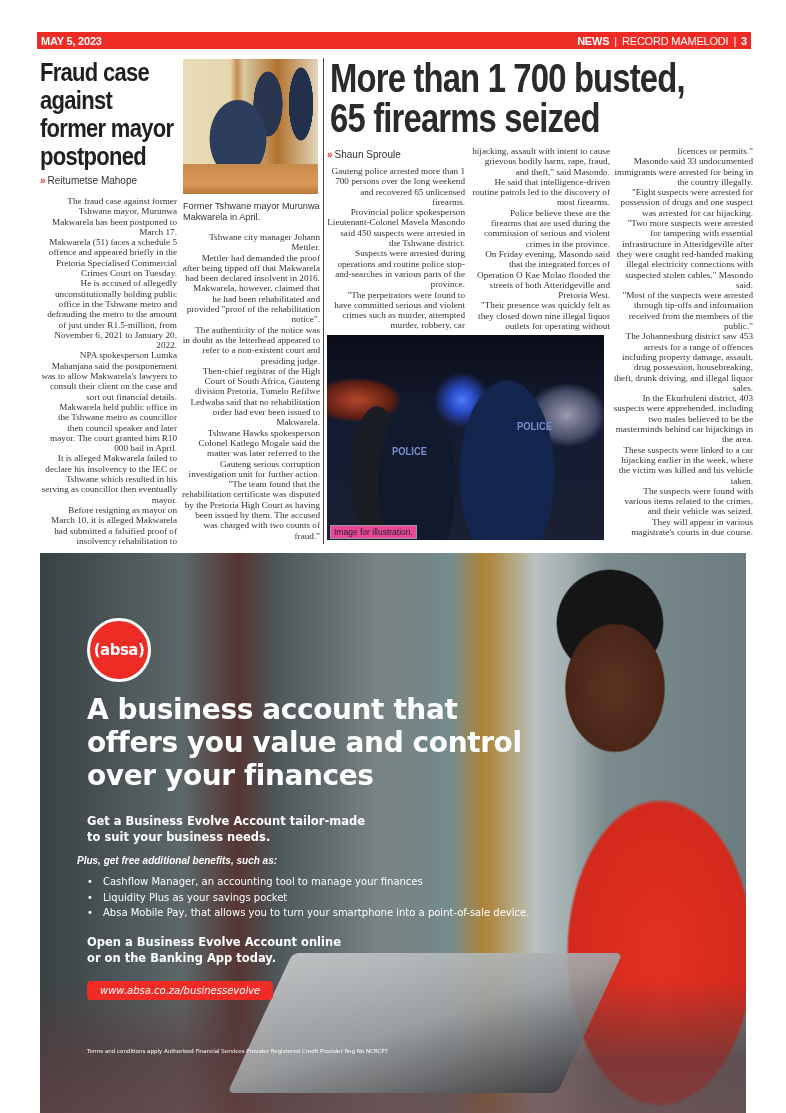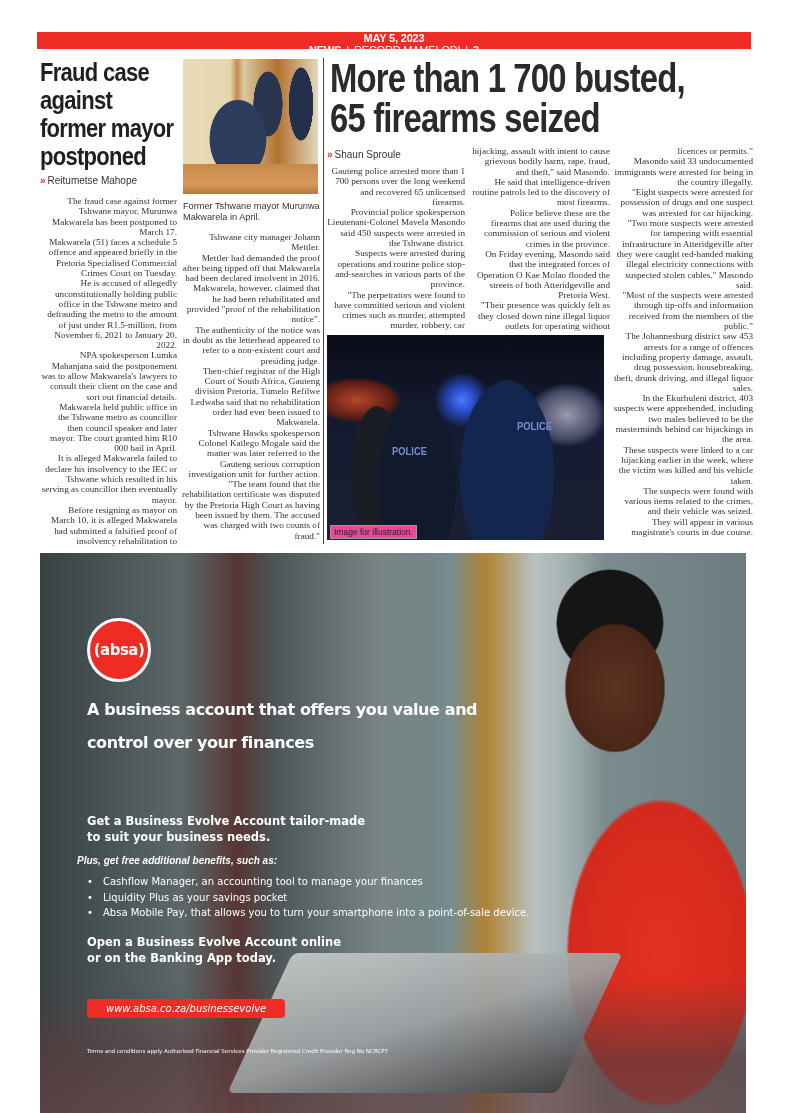--- a/index.html
+++ b/index.html
@@ -1,20 +1,20 @@
 <!DOCTYPE html>
 <html><head>
 <meta charset="utf-8">
 <style>
   * { box-sizing: border-box; margin: 0; padding: 0; }
   html, body { width: 786px; height: 1113px; background: #ffffff; overflow: hidden; }
   body { position: relative; font-family: "Liberation Serif", serif; color: #222; }
 
   .topbar { position: absolute; left: 37px; top: 32px; width: 714px; height: 17px; background: #ee2b24; color: #fff;
-    font-family: "Liberation Sans", sans-serif; font-weight: bold; font-size: 11px; display: flex; align-items: center; justify-content: space-between; padding: 0 4px; letter-spacing: -0.2px; flex-direction: column; }
+    font-family: "Liberation Sans", sans-serif; font-weight: bold; font-size: 11px; display: flex; align-items: center; justify-content: space-between; padding: 0 4px; letter-spacing: -0.2px; }
   .topbar .right span.sep { font-weight: normal; margin: 0 5px; }
   .topbar .right .section-name { font-weight: normal; }
 
   
   .left-headline { position: absolute; left: 40px; top: 58px; width: 140px; font-family: "Liberation Sans", sans-serif; font-size: 25px; line-height: 28px; color: #1f1f1f; letter-spacing: -0.8px; transform: scaleX(0.88); transform-origin: left; width: 160px; }
   .byline { font-family: "Liberation Sans", sans-serif; font-size: 10px; color: #333; display: flex; align-items: center; gap: 4px; }
   .byline .chev { color: #ee2b24; font-weight: bold; font-size: 10px; letter-spacing: -2px; }
   .left-byline { position: absolute; left: 40px; top: 175px; }
   .body-col { position: absolute; font-size: 9.2px; line-height: 10.3px; color: #333; }
   .body-col p { text-indent: 0; text-align: right; }
@@ -53,27 +53,27 @@
     background:
       radial-gradient(ellipse 140px 230px at 620px 400px, #e33122 0%, #d32a1d 65%, transparent 67%),
       radial-gradient(ellipse 70px 90px at 575px 135px, #5b3322 0%, #4a2618 70%, transparent 72%),
       radial-gradient(ellipse 75px 75px at 570px 70px, #151515 0%, #151515 70%, transparent 72%),
       linear-gradient(90deg, #4b5758 0%, #6d7a7c 10%, #8c9a9b 20%, #7b3a33 28%, #6a7779 34%, #aab6b7 48%, #96b3b5 58%, #d29a37 63%, #c7cfcf 70%, #7b8c8e 80%, #6b7d80 100%);
   }
   .ad-overlay { position: absolute; inset: 0; background: linear-gradient(90deg, rgba(40,48,50,0.55) 0%, rgba(40,48,50,0.35) 55%, rgba(0,0,0,0) 75%); }
   .ad-bottom { position: absolute; left: 0; right: 0; bottom: 0; height: 200px; background: linear-gradient(180deg, rgba(80,50,50,0) 0%, rgba(90,60,62,0.7) 40%, rgba(110,75,75,0.8) 100%); }
   .laptop { position: absolute; left: 220px; top: 400px; width: 330px; height: 140px; background: linear-gradient(160deg, #c9cccd 0%, #9ea3a5 50%, #3c3f42 100%); transform: skewX(-25deg); border-radius: 6px; opacity: 0.9; }
   .absa-logo { position: absolute; left: 47px; top: 65px; width: 64px; height: 64px; border-radius: 50%; background: #ee2b24; border: 3px solid #fff; display: flex; align-items: center; justify-content: center; color: #fff; font-family: "DejaVu Sans", sans-serif; font-weight: bold; font-size: 15px; letter-spacing: -0.5px; }
-  .ad-headline { position: absolute; left: 47px; top: 140px; width: 440px; color: #fff; font-family: "DejaVu Sans", sans-serif; font-weight: bold; font-size: 16px; line-height: 33px; letter-spacing: -0.4px; }
+  .ad-headline { position: absolute; left: 47px; top: 140px; width: 440px; color: #fff; font-family: "DejaVu Sans", sans-serif; font-weight: bold; font-size: 28px; line-height: 33px; letter-spacing: -0.4px; }
   .ad-sub { position: absolute; left: 47px; top: 260px; color: #fff; font-family: "DejaVu Sans", sans-serif; font-weight: bold; font-size: 11.5px; line-height: 16px; }
   .ad-plus { position: absolute; left: 37px; top: 302px; color: #fff; font-family: Liberation Sans, sans-serif; font-weight: bold; font-style: italic; font-size: 10px; }
   .ad-bullets { position: absolute; left: 47px; top: 321px; color: #fff; font-family: "DejaVu Sans", sans-serif; font-size: 10px; line-height: 15.5px; list-style: none; white-space: nowrap; }
   .ad-bullets li::before { content: "•"; display: inline-block; width: 16px; }
   .ad-cta { position: absolute; left: 47px; top: 381px; color: #fff; font-family: "DejaVu Sans", sans-serif; font-weight: bold; font-size: 11.5px; line-height: 16px; }
-  .ad-url { position: absolute; left: 47px; top: 428px; background: #ee2b24; color: #fff; font-family: "DejaVu Sans", sans-serif; font-style: italic; font-size: 10px; padding: 4px 19px; border-radius: 4px; margin-top: 18px; }
+  .ad-url { position: absolute; left: 47px; top: 428px; background: #ee2b24; color: #fff; font-family: "DejaVu Sans", sans-serif; font-style: italic; font-size: 10px; padding: 4px 13px; border-radius: 4px; }
   .ad-terms { position: absolute; left: 47px; top: 495px; color: #fff; font-family: "DejaVu Sans", sans-serif; font-size: 5.5px; }
 </style>
 </head>
 <body>
 
 <div class="topbar">
   <span>MAY 5, 2023</span>
   <span class="right">
     <span>NEWS</span><span class="sep">|</span><span class="section-name">RECORD MAMELODI</span><span class="sep">|</span><span>3</span>
   </span>

